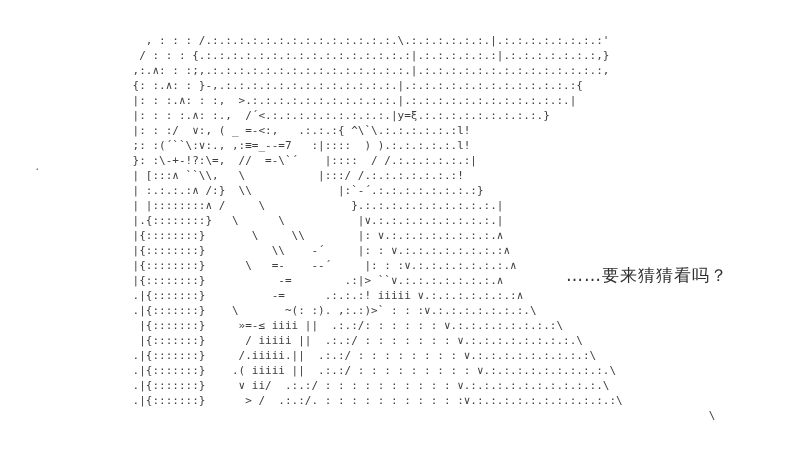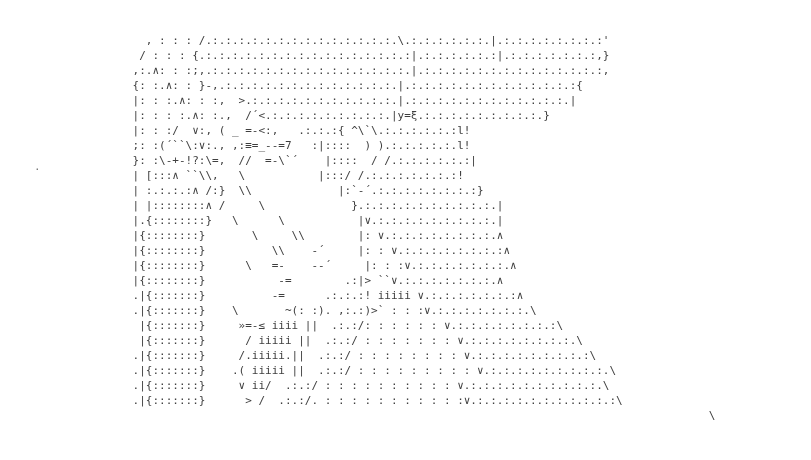--- a/index.html
+++ b/index.html
@@ -71,13 +71,14 @@
  |{::::::::}           -=        .:|&gt; ``∨.:.:.:.:.:.:.:.∧
  .|{:::::::}          -=      .:.:.:! iiiii ∨.:.:.:.:.:.:.:∧
  .|{:::::::}    \       ~(: :). ,:.:)&gt;` : : :∨.:.:.:.:.:.:.:.\
   |{:::::::}     »=-≤ iiii ||  .:.:/: : : : : : ∨.:.:.:.:.:.:.:.:\
   |{:::::::}      / iiiii ||  .:.:/ : : : : : : : ∨.:.:.:.:.:.:.:.:.\
  .|{:::::::}     /.iiiii.||  .:.:/ : : : : : : : : ∨.:.:.:.:.:.:.:.:.:\
  .|{:::::::}    .( iiiii ||  .:.:/ : : : : : : : : : ∨.:.:.:.:.:.:.:.:.:.\
  .|{:::::::}     ∨ ii/  .:.:/ : : : : : : : : : : ∨.:.:.:.:.:.:.:.:.:.:.\
  .|{:::::::}      &gt; /  .:.:/. : : : : : : : : : : :∨.:.:.:.:.:.:.:.:.:.:.:\
                                                                                         \</pre>
+  <div id="speech">……要来猜猜看吗？</div>
 </div>
 
 </body></html>

